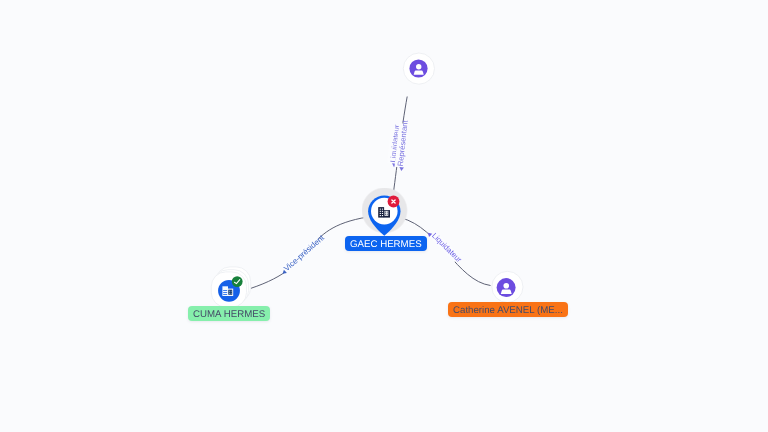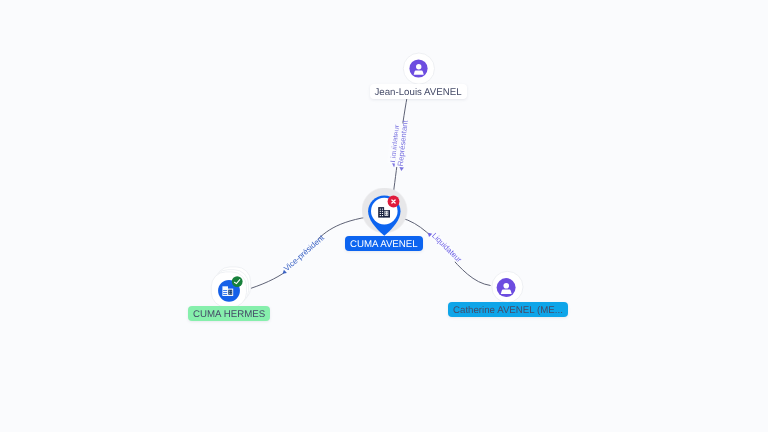--- a/index.html
+++ b/index.html
@@ -51,21 +51,20 @@
   <div class="node" style="left:402px;top:51.5px;">
     <svg width="34" height="34" viewBox="0 0 34 34">
       <circle cx="16.9" cy="16.6" r="15.6" fill="#ffffff" stroke="#eceef2" stroke-width="0.9"></circle>
       <circle cx="16.5" cy="16.5" r="9.1" fill="#6d4de0"></circle>
       <g fill="#ffffff">
         <circle cx="16.75" cy="14.7" r="2.7"></circle>
         <path d="M 11.7 22.85 L 12.5 19.8 C 12.75 18.85 13.3 18.45 14.2 18.45 L 19.2 18.45 C 20.1 18.45 20.65 18.85 20.9 19.8 L 21.7 22.85 Z"></path>
       </g>
     </svg>
   </div>
-  <div class="nlabel" style="left: 369.5px; top: 83.5px; background: rgb(255, 255, 255); color: rgb(69, 75, 104);">Jean-Louis AVENEL</div>
 
   <div class="node" style="left:362px;top:188px;">
     <svg width="46" height="50" viewBox="0 0 46 50">
       <defs>
         <radialGradient id="haloGrad" cx="50%" cy="50%" r="50%">
           <stop offset="0%" stop-color="#e7e7e9"></stop>
           <stop offset="93%" stop-color="#e7e7e9"></stop>
           <stop offset="100%" stop-color="#e7e7e9" stop-opacity="0"></stop>
         </radialGradient>
       </defs>
@@ -92,21 +91,21 @@
           <rect x="6.85" y="6.6" width="1.0" height="1.0"></rect>
             <rect x="8.55" y="6.6" width="1.0" height="1.0"></rect>
         </g>
       </g>
       <g>
         <circle cx="31.5" cy="13.5" r="5.9" fill="#e01b3c"></circle>
         <path d="M29.9 11.9 L33.1 15.1 M33.1 11.9 L29.9 15.1" stroke="#ffffff" stroke-width="1.35" stroke-linecap="round"></path>
       </g>
     </svg>
   </div>
-  <div class="nlabel" style="left: 345px; top: 236px; background: rgb(12, 100, 240); color: rgb(255, 255, 255);">CUMA AVENEL</div>
+  <div class="nlabel" style="left: 345px; top: 236px; background: rgb(12, 100, 240); color: rgb(255, 255, 255);">GAEC HERMES</div>
 
   <div class="node" style="left:206px;top:266px;">
     <svg width="46" height="44" viewBox="0 0 46 44">
       <rect x="9.5" y="0.9" width="35.2" height="35.2" rx="14.5" fill="#ffffff" stroke="#edeff3" stroke-width="0.9"></rect>
       <rect x="7.4" y="3.7" width="35.2" height="35.2" rx="14.5" fill="#ffffff" stroke="#edeff3" stroke-width="0.9"></rect>
       <rect x="5.3" y="5.9" width="35.2" height="35.2" rx="14.5" fill="#ffffff" stroke="#edeff3" stroke-width="0.9"></rect>
       <circle cx="23.0" cy="24.8" r="10.9" fill="#1560e8"></circle>
       <g transform="translate(16.4,20.3)">
         <path d="M0 0 h5.6 v9.7 h-5.6 z" fill="#f4f9ff"></path>
         <path d="M5.1 2.3 h5.7 v7.4 h-5.7 z" fill="#f4f9ff"></path>
@@ -134,15 +133,15 @@
   <div class="node" style="left:490px;top:270px;">
     <svg width="34" height="34" viewBox="0 0 34 34">
       <circle cx="17.4" cy="16.9" r="15.6" fill="#ffffff" stroke="#eceef2" stroke-width="0.9"></circle>
       <circle cx="16.1" cy="17.6" r="9.5" fill="#6d4de0"></circle>
       <g fill="#ffffff">
         <circle cx="16.25" cy="15.7" r="2.8"></circle>
         <path d="M 10.8 24.0 L 11.7 20.75 C 11.95 19.8 12.5 19.4 13.4 19.4 L 19.1 19.4 C 20.0 19.4 20.55 19.8 20.8 20.75 L 21.7 24.0 Z"></path>
       </g>
     </svg>
   </div>
-  <div class="nlabel" style="left: 448px; top: 301.5px; background: #0ea5e9; color: rgb(69, 75, 104);">Catherine AVENEL (ME...</div>
+  <div class="nlabel" style="left: 448px; top: 301.5px; background: #f97316; color: rgb(69, 75, 104);">Catherine AVENEL (ME...</div>
 
 </div>
 
 </body></html>

